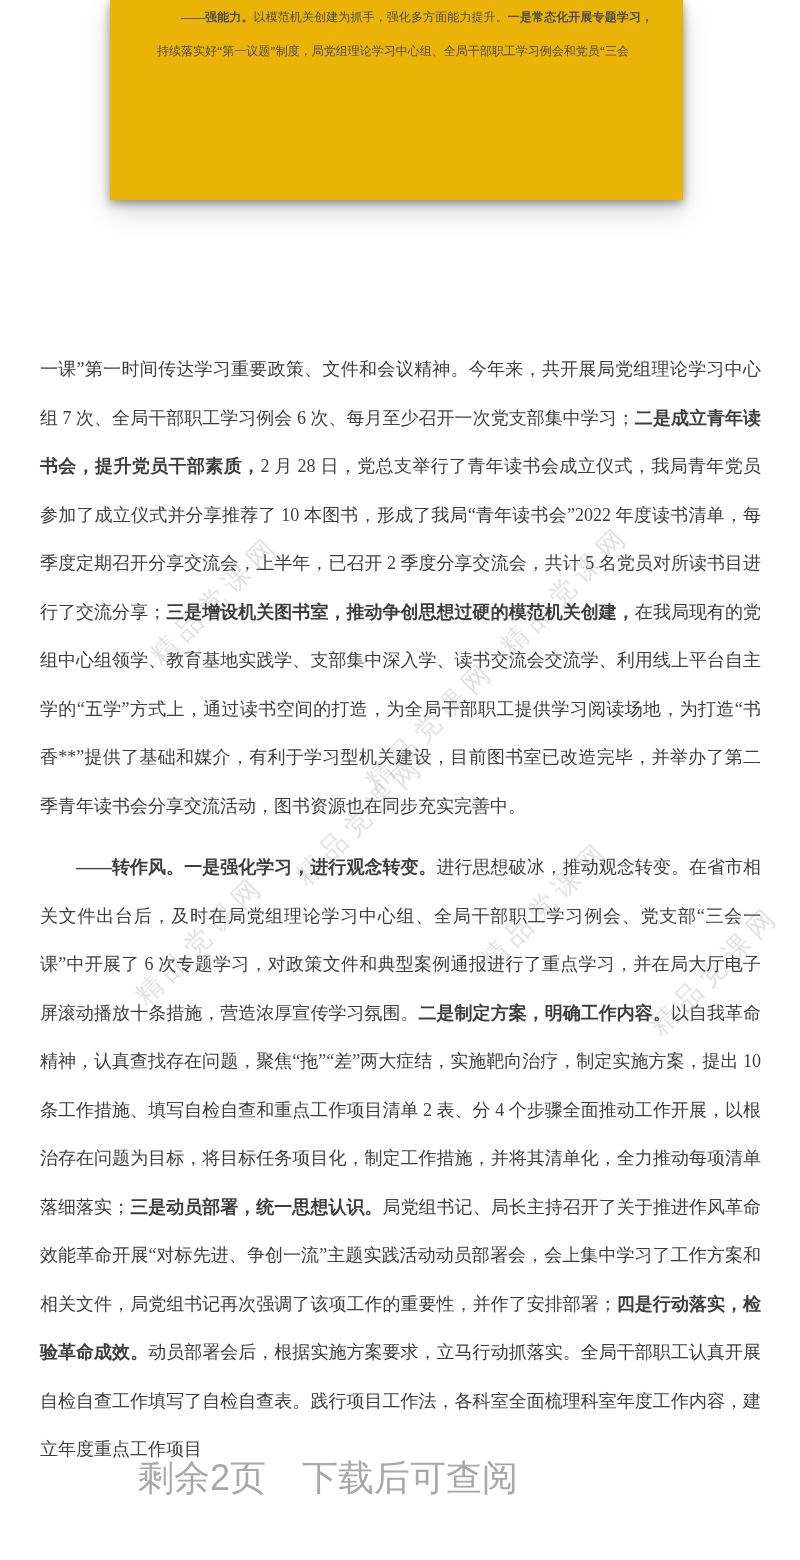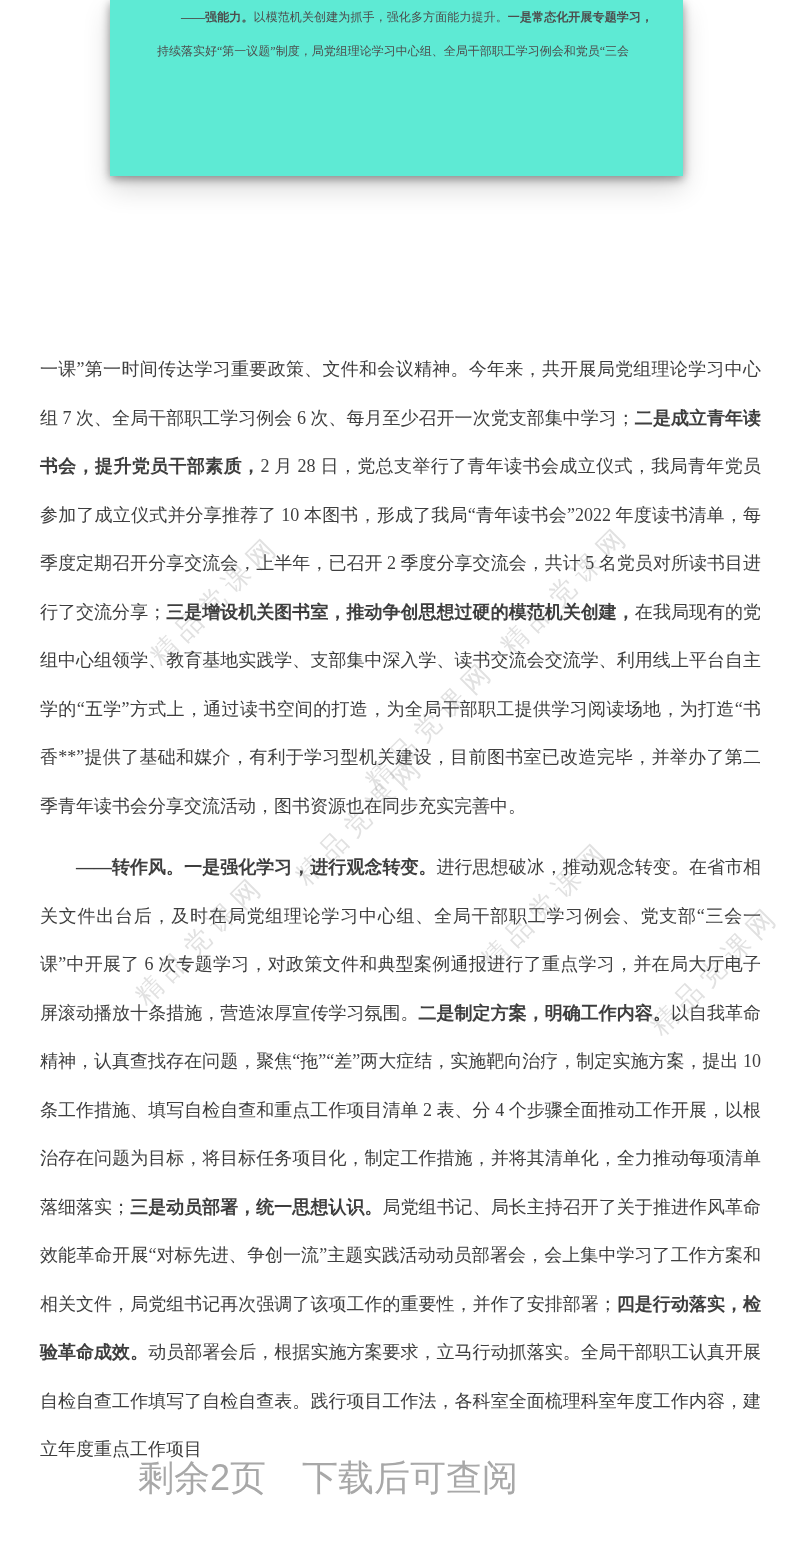--- a/index.html
+++ b/index.html
@@ -14,22 +14,22 @@
     position: relative;
     width: 800px; height: 1560px;
     background: #ffffff;
     overflow: hidden;
   }
 
   
   .preview-card {
     position: absolute;
     left: 110px; top: 0;
-    width: 573px; height: 176px;
-    background: #5eead4;
+    width: 573px; height: 200px;
+    background: #eab308;
     box-shadow: 0 3px 9px rgba(0,0,0,0.40), 0 12px 26px rgba(0,0,0,0.16);
     padding: 0 30px 0 47px;
     overflow: hidden;
     z-index: 2;
   }
   .preview-card .para {
     margin: 0;
     font-size: 12px;
     line-height: 34px;
     text-align: justify;

